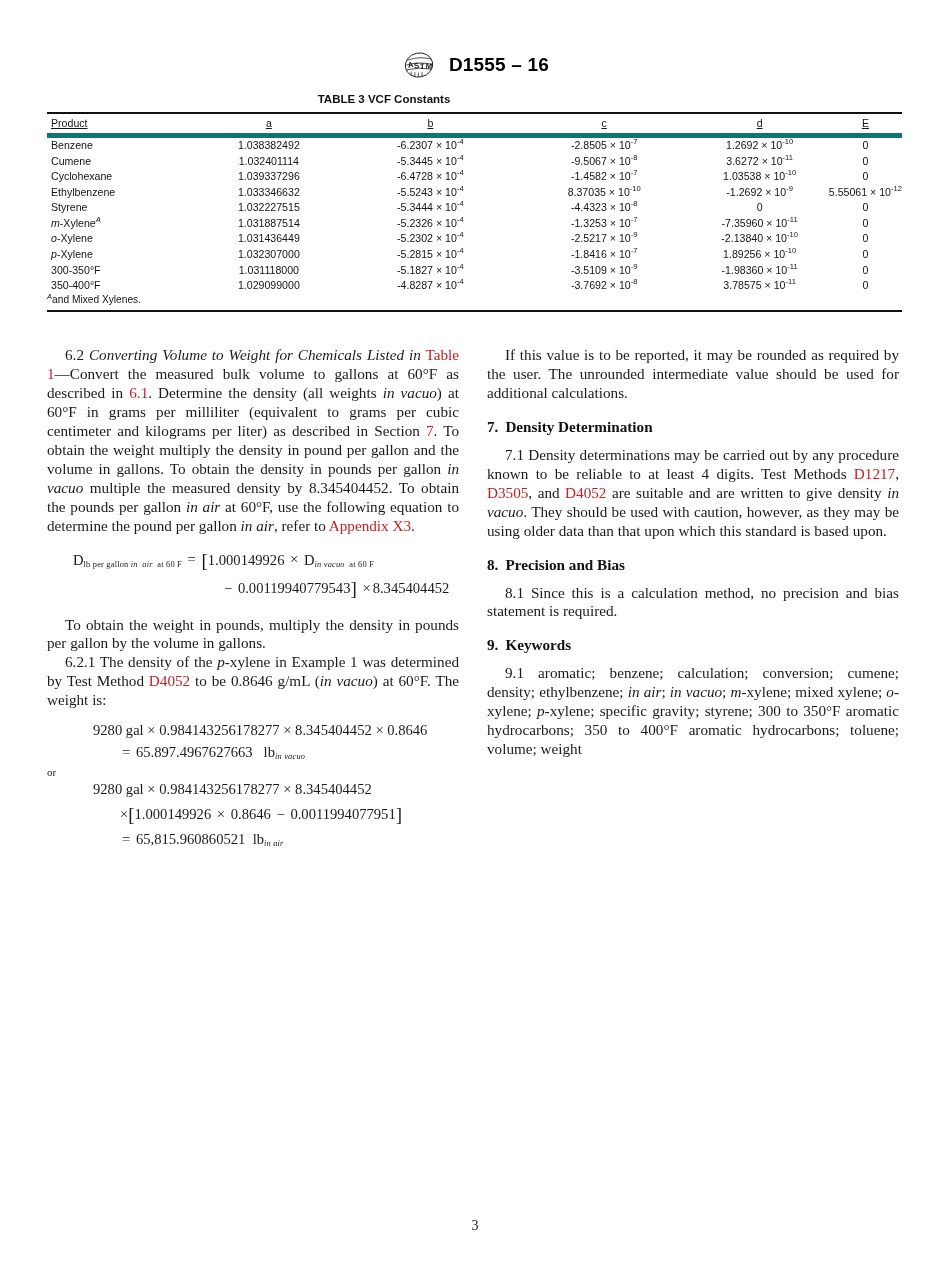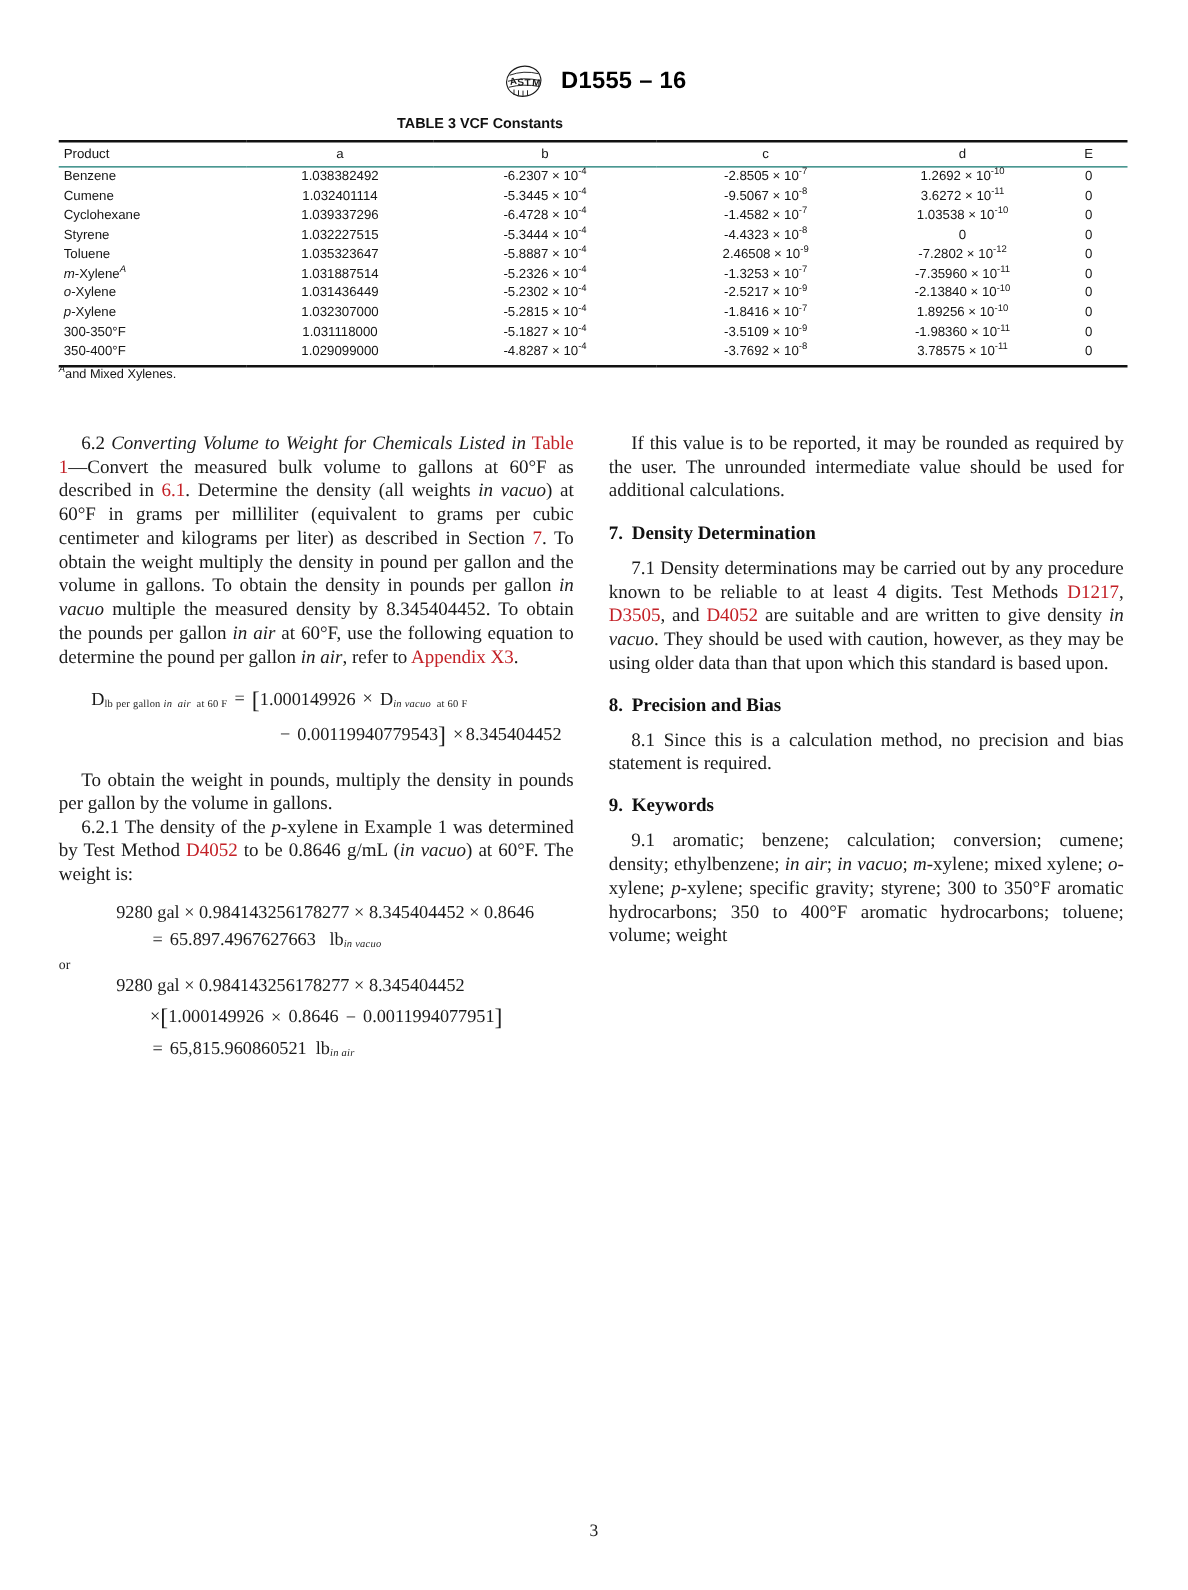--- a/index.html
+++ b/index.html
@@ -63,41 +63,42 @@
     border-collapse: collapse;
     width: 855px;
     font-family: "Liberation Sans", sans-serif;
     font-size: 10.6px;
     color: #141414;
   }
   table.vcf thead th {
     font-weight: normal;
     padding: 3px 0 3px 0;
     border-top: 2.2px solid #111;
-    border-bottom: 1px solid #0f766e;
+    border-bottom: 5px solid #0f766e;
     text-align: center;
     line-height: 1.25;
+    text-decoration: underline;
   }
   table.vcf thead th.prod-col {
     text-align: left;
     padding-left: 4px;
   }
   table.vcf tbody td {
     padding: 0.8px 0;
     text-align: center;
     line-height: 1.32;
     white-space: nowrap;
   }
   table.vcf tbody td.prod-col {
     text-align: left;
     padding-left: 4px;
   }
   table.vcf tbody tr:last-child td {
     border-bottom: 2.2px solid #111;
-    padding-bottom: 3px;
+    padding-bottom: 17px;
   }
   .col-prod { width: 150px; }
   .col-a    { width: 150px; }
   .col-b    { width: 178px; }
   .col-c    { width: 175px; }
   .col-d    { width: 140px; }
   .col-e    { width: 62px; }
   sup.exp { font-size: 7.6px; vertical-align: super; line-height: 0; }
   .ital { font-style: italic; }
   .fn-mark {
@@ -260,33 +261,33 @@
           </tr>
           <tr>
             <td class="prod-col">Cyclohexane</td>
             <td>1.039337296</td>
             <td>-6.4728 × 10<sup class="exp">-4</sup></td>
             <td>-1.4582 × 10<sup class="exp">-7</sup></td>
             <td>1.03538 × 10<sup class="exp">-10</sup></td>
             <td>0</td>
           </tr>
           <tr>
+            <td class="prod-col">Ethylbenzene</td>
+            <td>1.033346632</td>
+            <td>-5.5243 × 10<sup class="exp">-4</sup></td>
+            <td>8.37035 × 10<sup class="exp">-10</sup></td>
+            <td>-1.2692 × 10<sup class="exp">-9</sup></td>
+            <td>5.55061 × 10<sup class="exp">-12</sup></td>
+          </tr>
+          <tr>
             <td class="prod-col">Styrene</td>
             <td>1.032227515</td>
             <td>-5.3444 × 10<sup class="exp">-4</sup></td>
             <td>-4.4323 × 10<sup class="exp">-8</sup></td>
             <td>0</td>
-            <td>0</td>
-          </tr>
-          <tr>
-            <td class="prod-col">Toluene</td>
-            <td>1.035323647</td>
-            <td>-5.8887 × 10<sup class="exp">-4</sup></td>
-            <td>2.46508 × 10<sup class="exp">-9</sup></td>
-            <td>-7.2802 × 10<sup class="exp">-12</sup></td>
             <td>0</td>
           </tr>
           <tr>
             <td class="prod-col"><span class="ital">m</span>-Xylene<span class="fn-mark">A</span></td>
             <td>1.031887514</td>
             <td>-5.2326 × 10<sup class="exp">-4</sup></td>
             <td>-1.3253 × 10<sup class="exp">-7</sup></td>
             <td>-7.35960 × 10<sup class="exp">-11</sup></td>
             <td>0</td>
           </tr>

